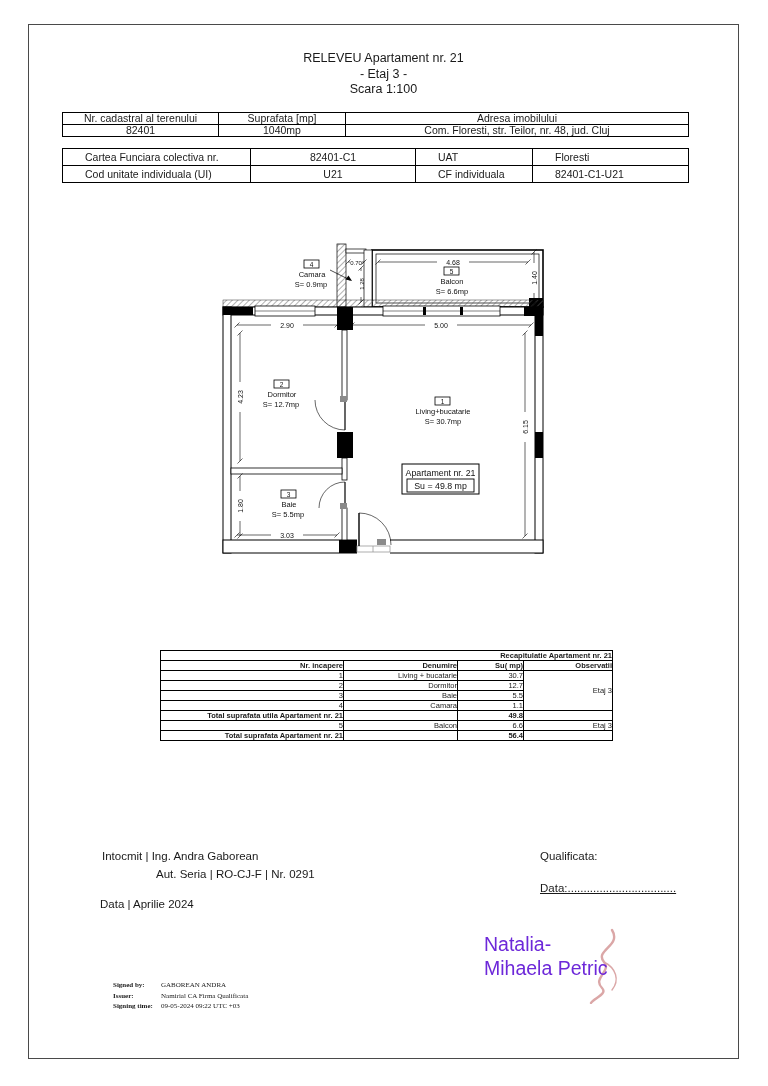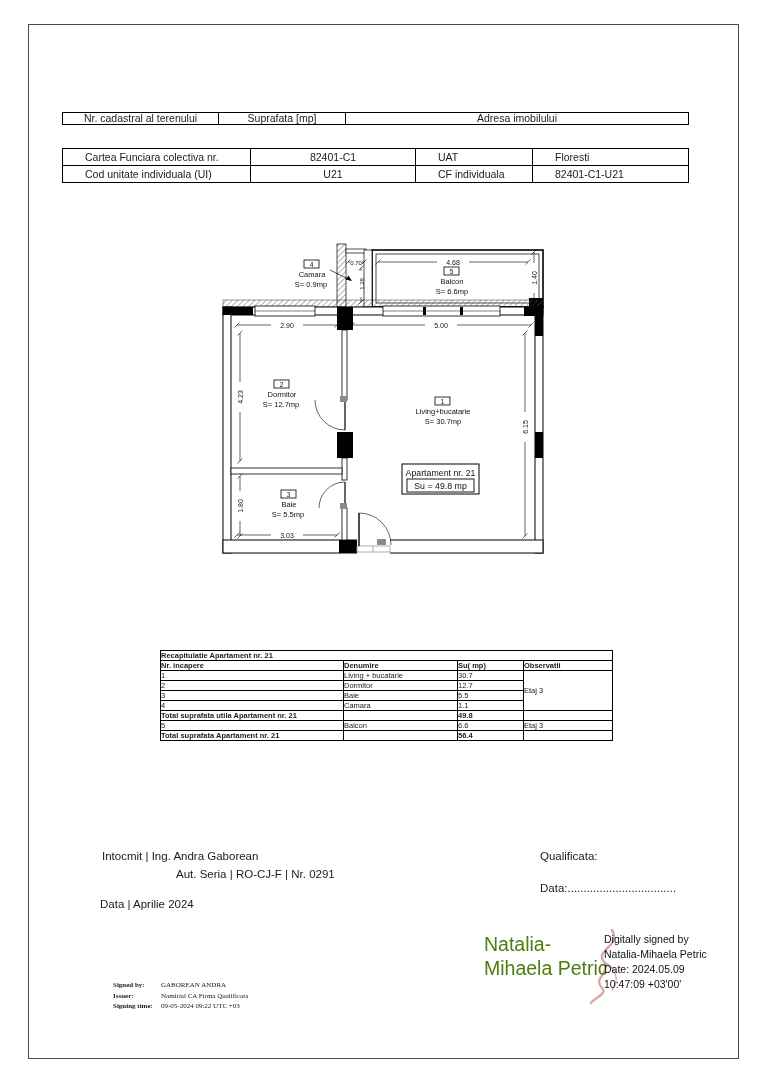--- a/index.html
+++ b/index.html
@@ -17,53 +17,63 @@
 
   #parcel-table { left:62px; top:112px; width:626px; font-size:10.5px; }
   #parcel-table td { height:12px; text-align:center; line-height:11px; }
 
   #cf-table { left:62px; top:148px; width:626px; font-size:10.5px; }
   #cf-table td { height:17px; line-height:16px; }
   #cf-table td.l { text-align:left; padding-left:22px; }
   #cf-table td.c { text-align:center; }
 
   #recap-table { left:160px; top:650px; width:452px; font-size:7.5px; }
-  #recap-table td { height:9px; line-height:9px; text-align:left; border:1px solid #000; }
+  #recap-table td { height:9px; line-height:9px; text-align:right; border:1px solid #000; }
   #recap-table .b { font-weight:bold; }
 
   
   .ftext { font-size:11.5px; }
   
   #sig-left { left:113px; top:980px; font-family:"Liberation Serif", serif; font-size:7px; line-height:10.5px; }
   #sig-left .row { display:flex; }
   #sig-left .lab { font-weight:bold; width:48px; }
   
-  #sig-name { left:484px; top:933px; font-size:19.5px; line-height:23.5px; color:#4d7c0f; }
+  #sig-name { left:484px; top:933px; font-size:19.5px; line-height:23.5px; color:#6d28d9; }
   #sig-details { left:604px; top:932px; font-size:10.5px; line-height:15px; color:#111; }
 
   svg text { font-family:"Liberation Sans", sans-serif; fill:#111; }
 </style>
 </head>
 <body>
 
 <div id="page">
   <div id="border-frame"></div>
 
+  <div id="title-block" class="abs">
+    <div>RELEVEU Apartament nr. 21</div>
+    <div>- Etaj 3 -</div>
+    <div>Scara 1:100</div>
+  </div>
 
   <table id="parcel-table" class="abs">
     <colgroup>
         <col style="width:156px">
         <col style="width:127px">
         <col style="width:343px">
       </colgroup>
     <tbody>
         <tr>
       <td>Nr. cadastral al terenului</td>
       <td>Suprafata [mp]</td>
       <td>Adresa imobilului</td>
+    </tr>
+    <tr>
+      <td>82401</td>
+      <td>1040mp</td>
+      <td>Com. Floresti, str. Teilor, nr. 48, jud. Cluj</td>
     </tr>
   </tbody>
     </table>
 
   <table id="cf-table" class="abs">
     <colgroup>
         <col style="width:188px">
         <col style="width:165px">
         <col style="width:117px">
         <col style="width:156px">
@@ -304,24 +314,24 @@
     <tr>
       <td class="b">Total suprafata Apartament nr. 21</td>
       <td></td>
       <td class="b">56.4</td>
       <td></td>
     </tr>
   </tbody>
     </table>
 
   <div class="abs ftext" style="left:102px; top:850px;">Intocmit | Ing. Andra Gaborean</div>
-  <div class="abs ftext" style="left:156px; top:868px;margin-left:20px;">Aut. Seria | RO-CJ-F | Nr. 0291</div>
+  <div class="abs ftext" style="left:156px; top:868px;">Aut. Seria | RO-CJ-F | Nr. 0291</div>
   <div class="abs ftext" style="left:100px; top:898px;">Data | Aprilie 2024</div>
   <div class="abs ftext" style="left:540px; top:850px;">Qualificata:</div>
-  <div class="abs ftext" style="left:540px; top:882px;">Data:..................................</div>
+  <div class="abs ftext" style="left:540px; top:882px;text-decoration:underline;">Data:..................................</div>
 
   <div id="sig-left" class="abs">
     <div class="row">
       <span class="lab">Signed by:</span>
       <span>GABOREAN ANDRA</span>
     </div>
     <div class="row">
       <span class="lab">Issuer:</span>
       <span>Namirial CA Firma Qualificata</span>
     </div>
@@ -332,19 +342,13 @@
   </div>
 
   <svg class="abs" style="left:582px; top:928px;" width="46" height="76" viewBox="0 0 46 76">
     <path d="M30,2 C40,18 12,22 22,34 C30,43 10,50 20,60 C26,66 12,70 9,75" fill="none" stroke="#dba7a7" stroke-width="2.4" stroke-linecap="round"></path>
     <path d="M22,34 C34,40 38,52 30,62" fill="none" stroke="#dba7a7" stroke-width="1.4" stroke-linecap="round"></path>
   </svg>
   <div id="sig-name" class="abs">
     <div>Natalia-</div>
     <div>Mihaela Petric</div>
   </div>
-  <div id="sig-details" class="abs">
-    <div>Digitally signed by</div>
-    <div>Natalia-Mihaela Petric</div>
-    <div>Date: 2024.05.09</div>
-    <div>10:47:09 +03'00'</div>
-  </div>
 </div>
 
 </body></html>

